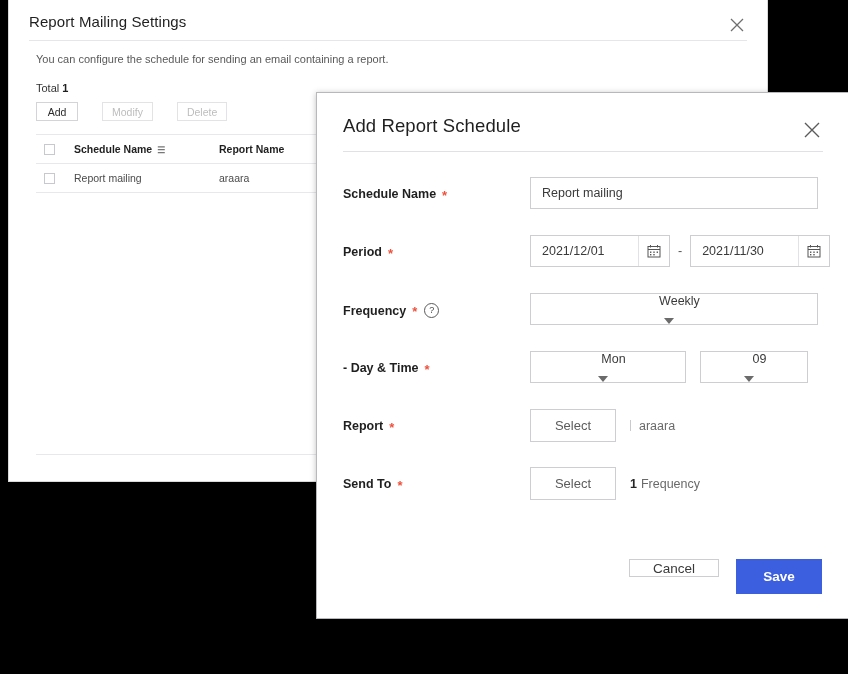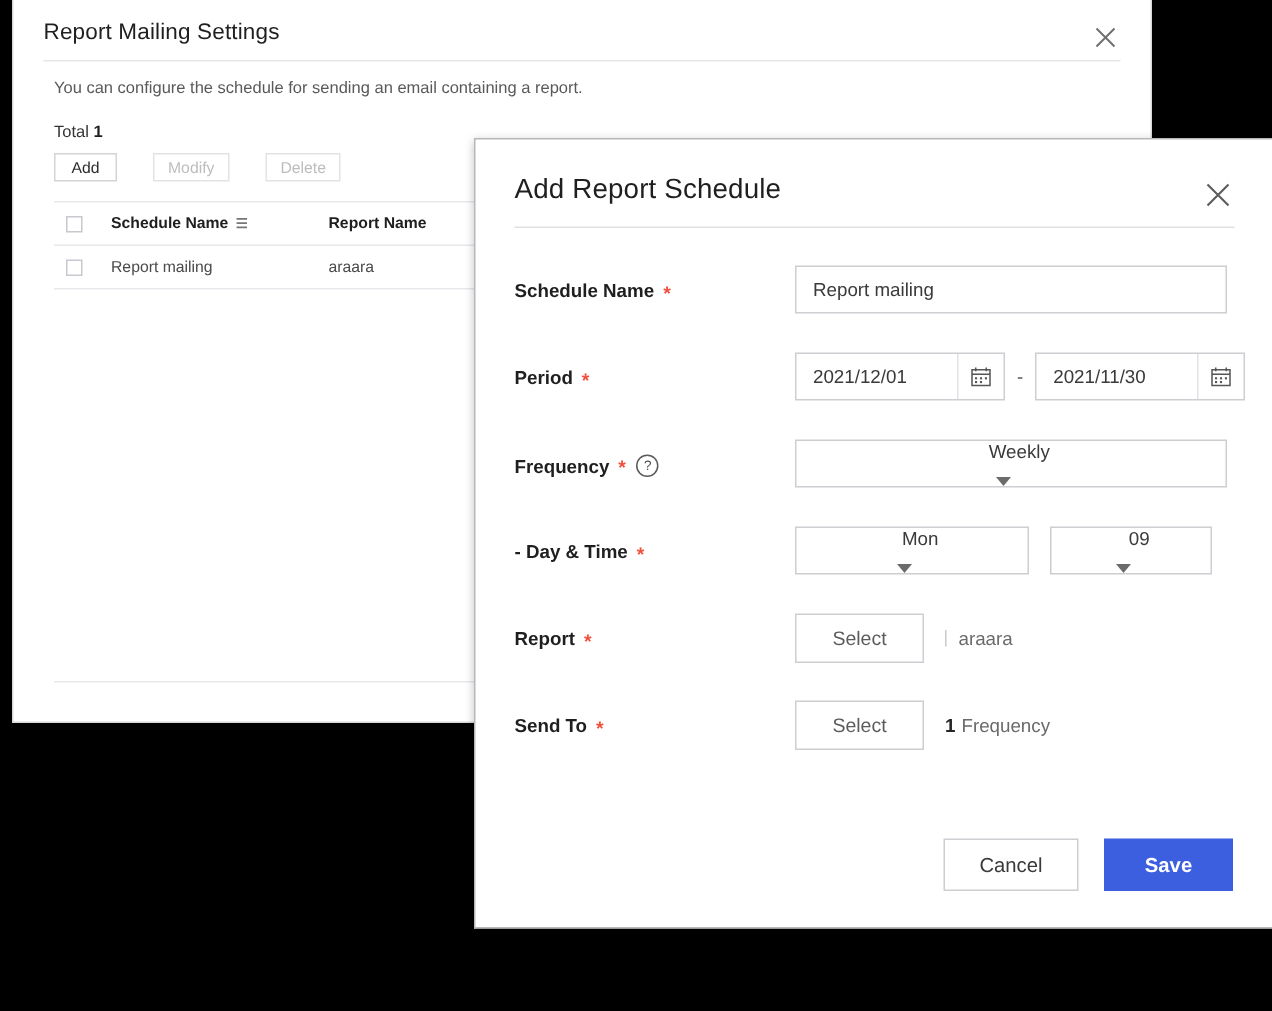--- a/index.html
+++ b/index.html
@@ -347,21 +347,21 @@
     position: absolute;
     left: 0;
     right: 0;
     bottom: 24px;
     display: flex;
     justify-content: flex-end;
     padding-right: 26px;
   }
   .btn-cancel {
     width: 90px;
-    height: 35px;
+    height: 18px;
     border: 1px solid #cdcdd2;
     background: #fff;
     font-size: 13.5px;
     color: #3a3a3a;
     display: flex;
     align-items: center;
     justify-content: center;
     cursor: pointer;
     box-sizing: border-box;
     font-family: "Liberation Sans", sans-serif;

